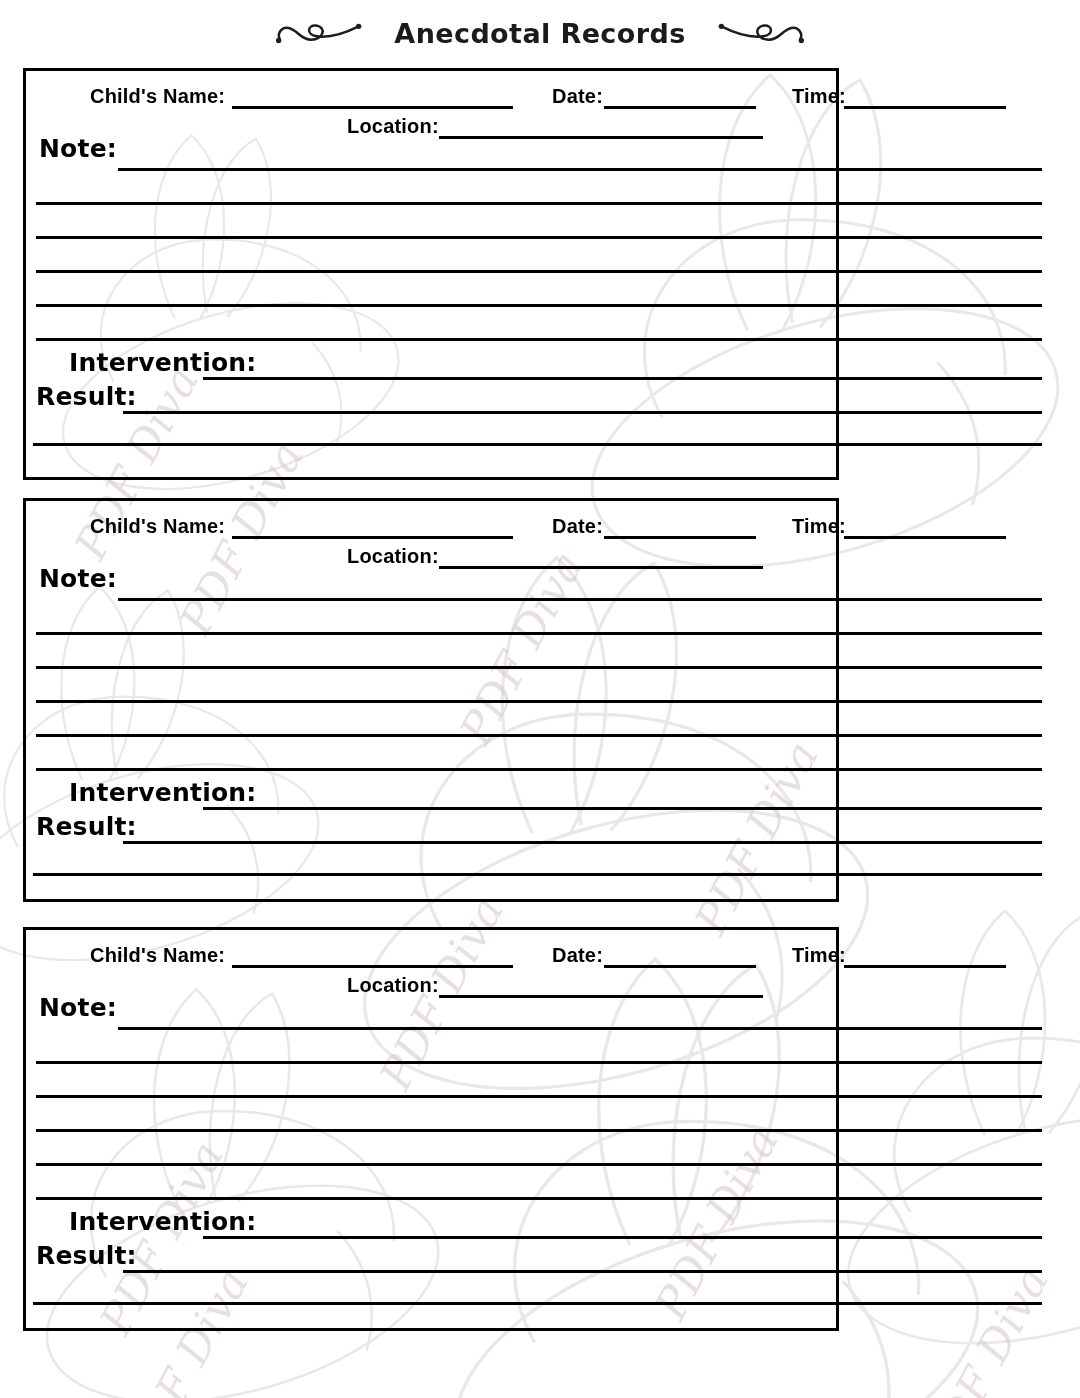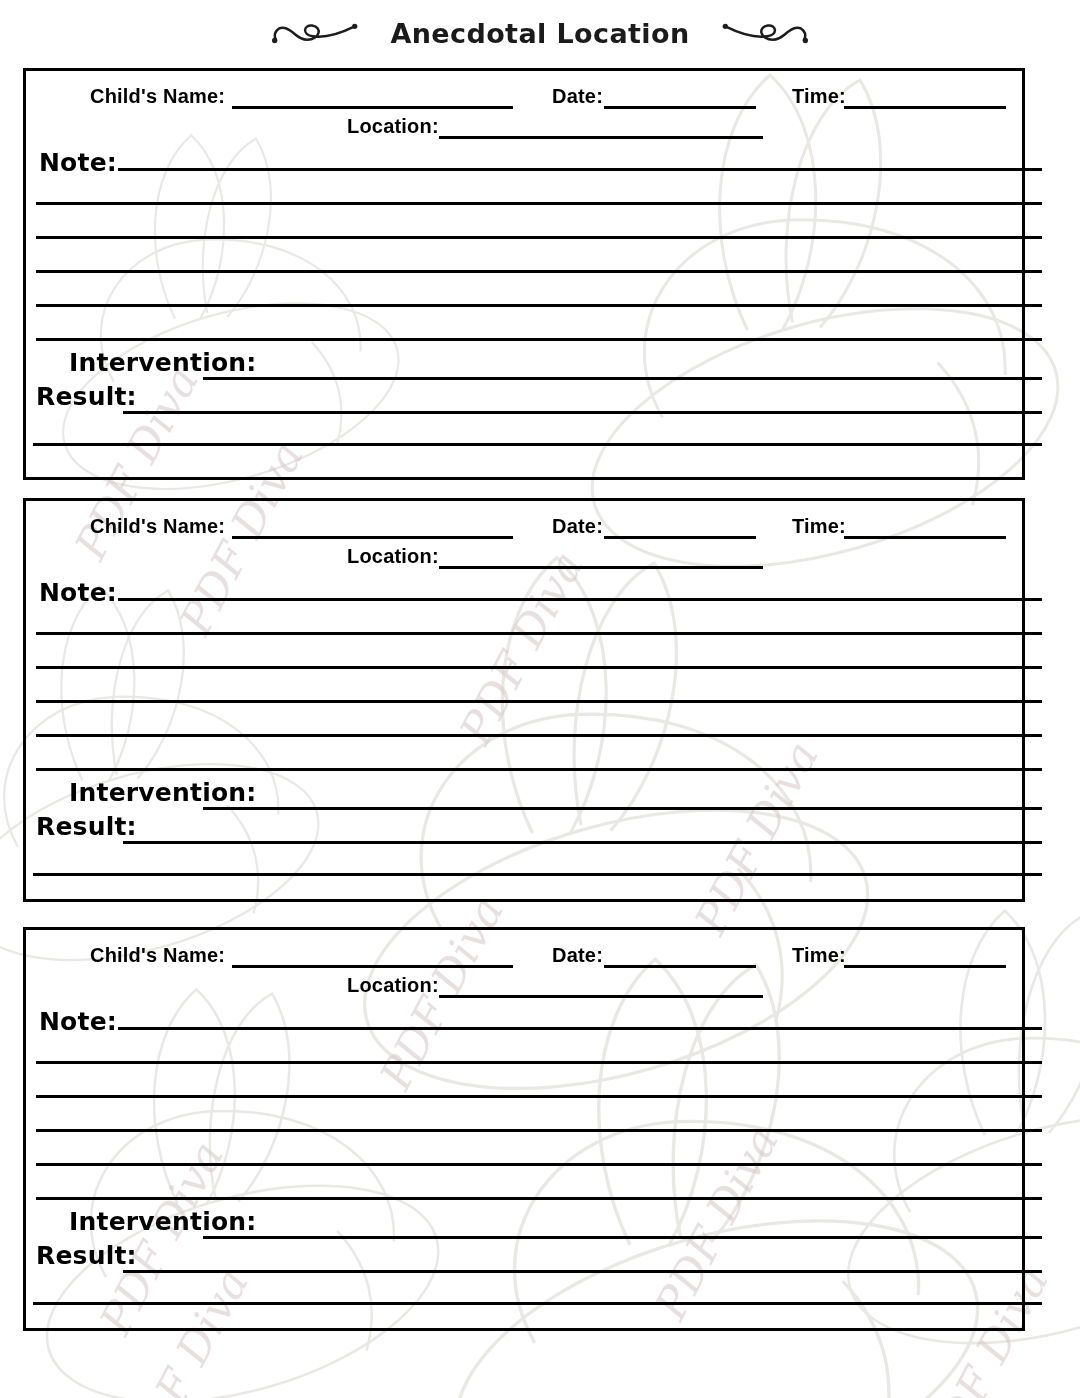--- a/index.html
+++ b/index.html
@@ -20,21 +20,21 @@
   }
   .title{
     font-family:"DejaVu Sans",sans-serif;
     font-weight:700;font-size:27px;color:#1b1b1b;letter-spacing:.4px;
     white-space:nowrap;
   }
   .flourish{width:100px;height:38px;flex:0 0 auto;}
   .flourish path{stroke:#1d1d1d;stroke-width:3;fill:none;stroke-linecap:round;}
   .flourish circle{fill:#1d1d1d;}
   
-  .cards{position:absolute;left:23px;top:68px;width:1002px;z-index:1;}
+  .cards{position:absolute;left:23px;top:68px;width:816px;z-index:1;}
   .card{
     position:relative;box-sizing:border-box;
     height:404px;border:3px solid #000;background:transparent;
   }
   .card:nth-of-type(1){height:412px;}
   .card:nth-of-type(2){margin-top:18px;}
   .card:nth-of-type(3){margin-top:25px;}
   .lbl{position:absolute;font-weight:700;color:#000;white-space:nowrap;line-height:1.25;}
   .lbl-sm{font-family:"Liberation Sans",sans-serif;font-size:20px;letter-spacing:.2px;}
   .lbl-lg{font-family:"DejaVu Sans",sans-serif;font-size:25px;letter-spacing:.2px;}
@@ -44,21 +44,21 @@
   .childs-name-label{left:64px;top:13px;}
   .childs-name-line{left:206px;top:35px;width:281px;}
   .date-label{left:526px;top:13px;}
   .date-line{left:578px;top:35px;width:152px;}
   .time-label{left:766px;top:13px;text-align:center;}
   .time-line{left:818px;top:35px;width:162px;}
   
   .location-label{left:321px;top:43px;}
   .location-line{left:413px;top:65px;width:324px;}
   
-  .note-label{left:13px;top:76px;}
+  .note-label{left:13px;top:62px;}
   .note-line{left:92px;top:97px;width:924px;}
   .blank-1{left:10px;top:131px;width:1006px;}
   .blank-2{left:10px;top:165px;width:1006px;}
   .blank-3{left:10px;top:199px;width:1006px;}
   .blank-4{left:10px;top:233px;width:1006px;}
   .blank-5{left:10px;top:267px;width:1006px;}
   
   .intervention-label{left:13px;top:276px;margin-left:30px;}
   .intervention-line{left:177px;top:306px;width:839px;}
   .result-label{left:10px;top:310px;text-align:right;}
@@ -101,21 +101,21 @@
       <text x="1000" y="1370" transform="rotate(-62 1000 1370)">PDF Diva</text>
     </g>
   </svg>
 
   <div class="titlebar">
     <svg class="flourish" viewBox="0 0 120 44">
       <circle cx="8" cy="31" r="3.2"></circle>
       <path d="M9,29 C6,22 12,14 20,16 C32,19 34,30 47,30 C62,30 66,15 53,13 C43,11.5 40,24 54,26 C70,28 88,22 102,15"></path>
       <circle cx="104" cy="14" r="3.2"></circle>
     </svg>
-    <div class="title">Anecdotal Location</div>
+    <div class="title">Anecdotal Records</div>
     <svg class="flourish" viewBox="0 0 120 44">
       <g transform="scale(-1,1) translate(-120,0)">
         <circle cx="8" cy="31" r="3.2"></circle>
         <path d="M9,29 C6,22 12,14 20,16 C32,19 34,30 47,30 C62,30 66,15 53,13 C43,11.5 40,24 54,26 C70,28 88,22 102,15"></path>
         <circle cx="104" cy="14" r="3.2"></circle>
       </g>
     </svg>
   </div>
 
   <div class="cards">

